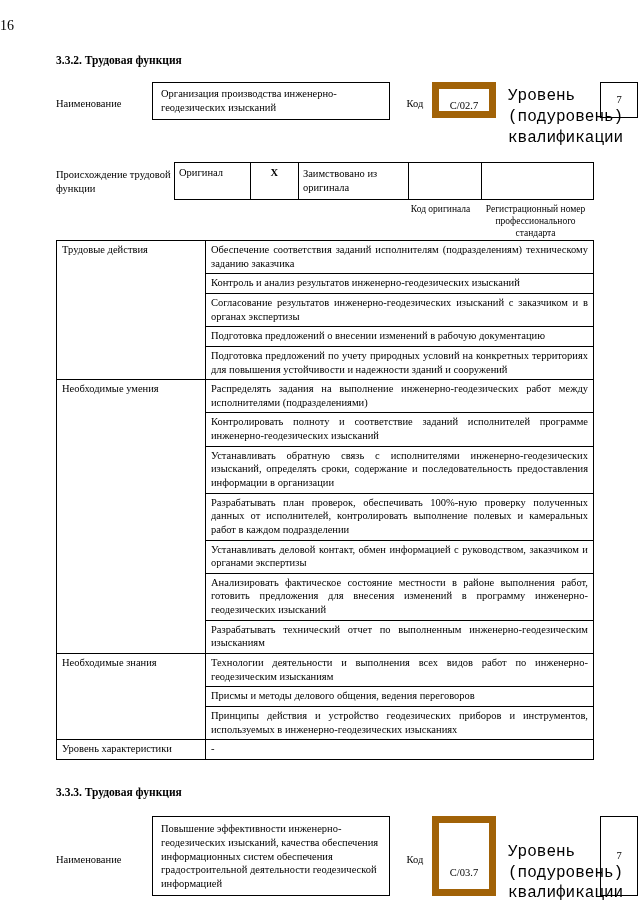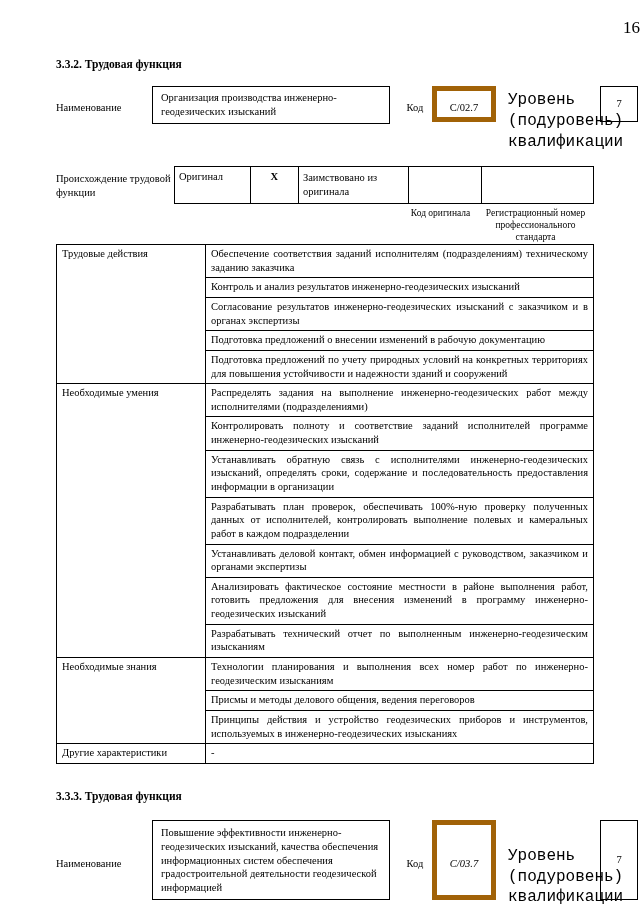--- a/index.html
+++ b/index.html
@@ -16,22 +16,22 @@
     overflow: hidden;
   }
   .page {
     position: relative;
     width: 640px;
     height: 905px;
     padding: 0;
     box-sizing: border-box;
   }
   .page-number {
-    text-align: right;
-    font-size: 17px;
+    text-align: left;
+    font-size: 14px;
     margin-top: 18px;
     margin-bottom: 20px;
   }
   .content {
     margin: 0 46px 0 56px;
   }
   .section-heading {
     font-size: 11.5px;
     font-weight: bold;
     margin-bottom: 16px;
@@ -66,30 +66,30 @@
   .code-label {
     font-size: 10.5px;
     width: 34px;
     flex: none;
     padding-top: 16px;
     text-align: center;
     margin-left: 8px;
   }
   .code-label.tall { padding-top: 38px; }
   .code-box {
-    border: 5px solid #a16207;
+    border: 7px solid #a16207;
     width: 64px;
     min-height: 36px;
     flex: none;
     font-size: 10.5px;
     text-align: center;
     padding-top: 11px;
     box-sizing: border-box;
   }
-  .code-box.tall { min-height: 80px; padding-top: 33px; font-style: italic; }
+  .code-box.tall { min-height: 80px; padding-top: 44px; }
   .level-label {
     font-size: 16px;
     width: 86px;
     flex: none;
     margin-left: 12px;
     line-height: 1.3;
     padding-top: 4px;
     font-family: Liberation Mono, monospace;
   }
   .level-label.tall { padding-top: 26px; }
@@ -257,31 +257,31 @@
         </tr>
         <tr>
           <td class="val">Анализировать фактическое состояние местности в районе выполнения работ, готовить предложения для внесения изменений в программу инженерно-геодезических изысканий</td>
         </tr>
         <tr>
           <td class="val">Разрабатывать технический отчет по выполненным инженерно-геодезическим изысканиям</td>
         </tr>
 
         <tr>
           <td class="cat" rowspan="3">Необходимые знания</td>
-          <td class="val">Технологии планирования и выполнения всех номер работ по инженерно-геодезическим изысканиям</td>
+          <td class="val">Технологии деятельности и выполнения всех видов работ по инженерно-геодезическим изысканиям</td>
         </tr>
         <tr>
           <td class="val">Присмы и методы делового общения, ведения переговоров</td>
         </tr>
         <tr>
           <td class="val">Принципы действия и устройство геодезических приборов и инструментов, используемых в инженерно-геодезических изысканиях</td>
         </tr>
 
         <tr>
-          <td class="cat">Другие характеристики</td>
+          <td class="cat">Уровень характеристики</td>
           <td class="val">-</td>
         </tr>
       </tbody>
     </table>
 
     <div class="last-heading">3.3.3. Трудовая функция</div>
 
     <div class="name-row">
       <div class="name-label" style="padding-top:38px;">Наименование</div>
       <div class="name-box tall">Повышение эффективности инженерно-геодезических изысканий, качества обеспечения информационных систем обеспечения градостроительной деятельности геодезической информацией</div>

